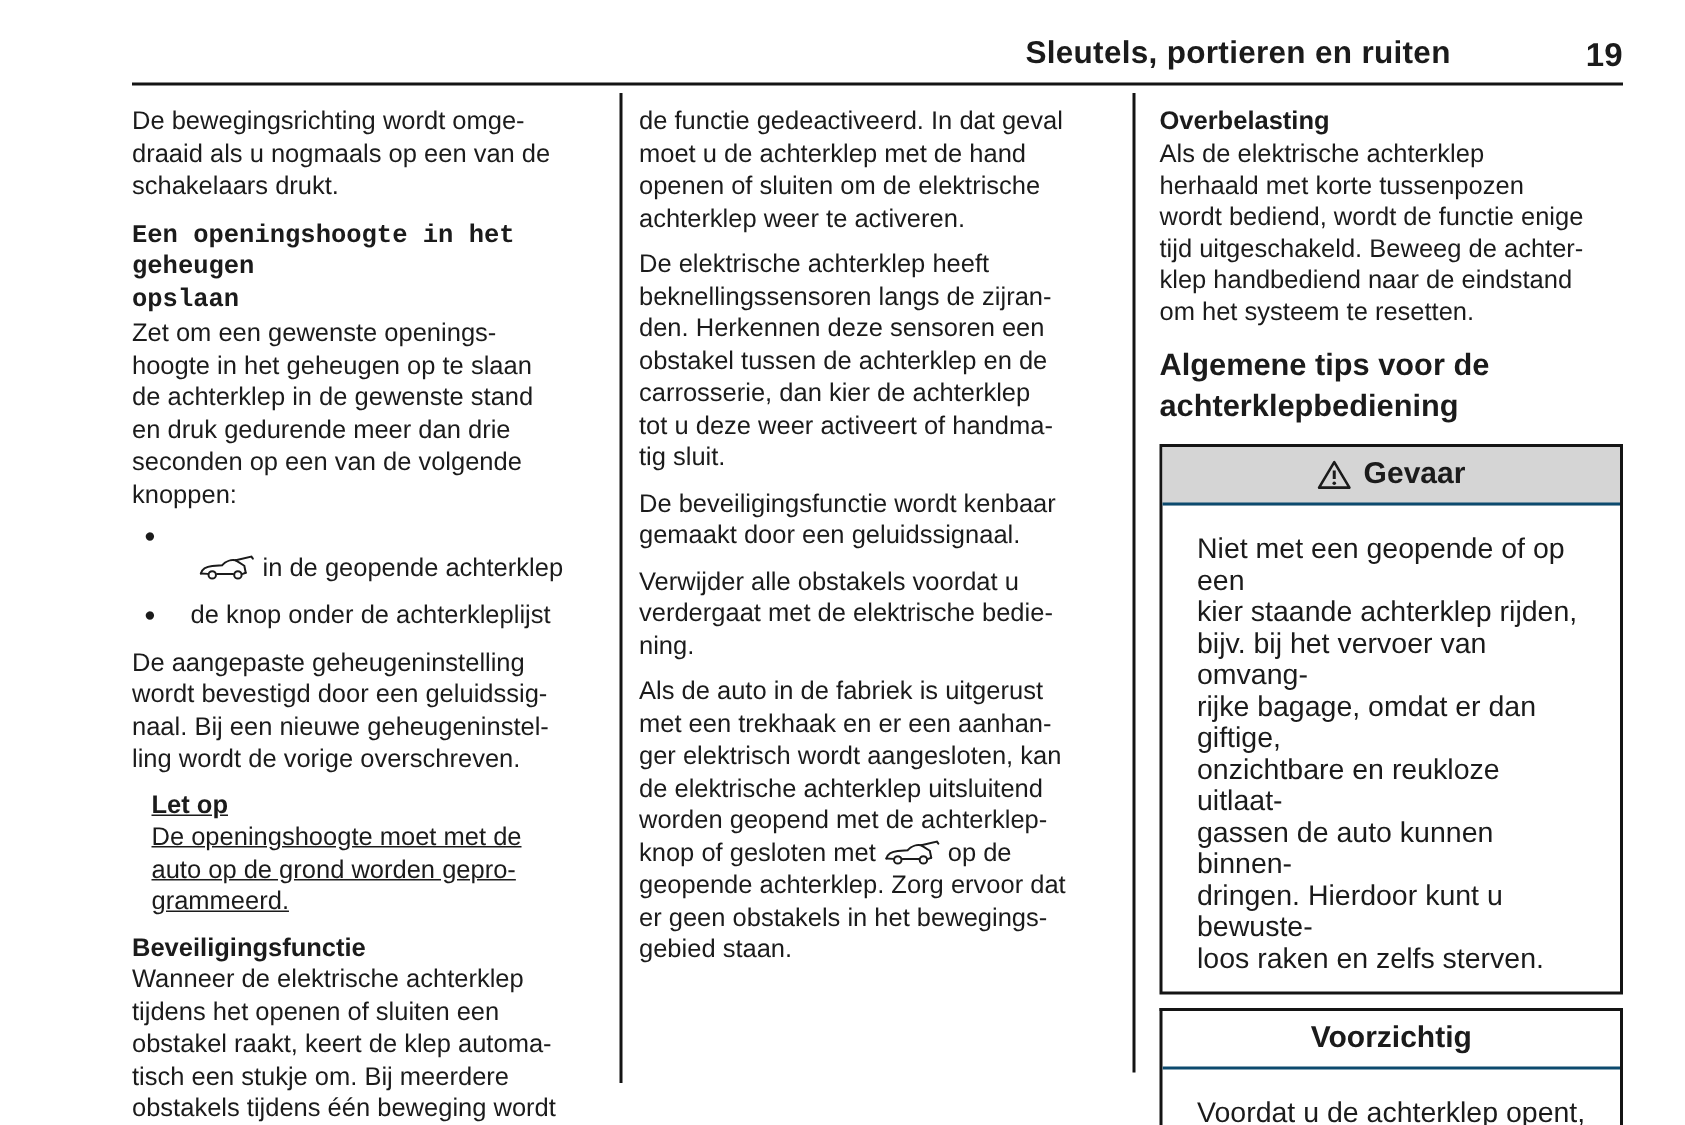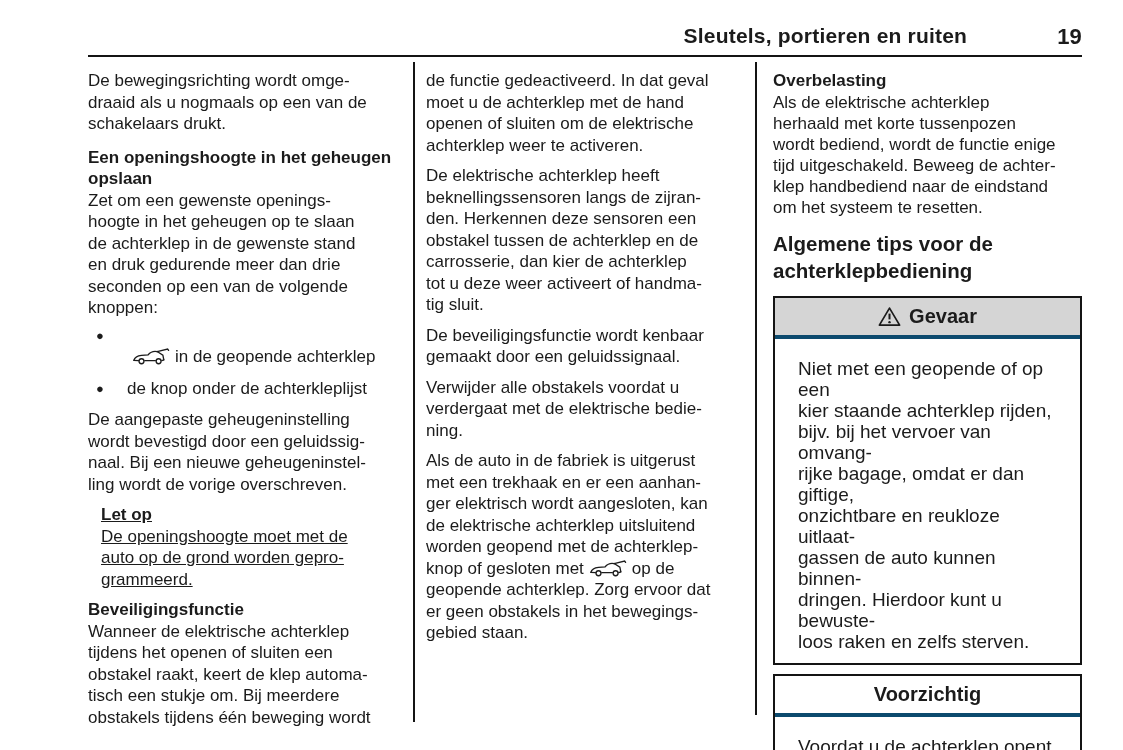--- a/index.html
+++ b/index.html
@@ -21,37 +21,37 @@
 
   
   .col { position:absolute; top:70px; font-size:17px; line-height:21.5px; }
   .col1 { left:88px; width:316px; }
   .col2 { left:426px; width:318px; }
   .col3 { left:773px; width:309px; line-height:21px; }
   .lines { white-space:pre-line; }
 
   p.para { margin-bottom:9px; }
   h3.sub { font-size:17px; font-weight:bold; line-height:21.5px; }
-  .mt12 { margin-top:12px; }
+  .mt12 { margin-top:12px;font-family:Liberation Mono, monospace; }
   .mt4 { margin-top:4px; }
 
   .bullets { margin:6px 0 6px; }
   .bullet { display:flex; margin-bottom:10px; align-items:flex-start; }
   .bullet .dot { flex:0 0 39px; padding-left:8px; font-size:13px; line-height:21.5px; }
   .bullet .btxt { white-space:pre-line; }
 
   .note { padding-left:13px; margin:4px 0 9px;text-decoration:underline; }
 
   .icon-car { display:inline-block; vertical-align:-4px; margin:0 5px; }
 
   
   .section-h { font-size:20.5px; font-weight:bold; line-height:27px; margin:12px 0 12px; }
   .warnbox { border:2px solid #141414; background:#fff; }
   .whead { display:flex; justify-content:center; align-items:center; gap:8px;
-           font-weight:bold; font-size:20px; padding:8px 0; border-bottom:4px solid #0c4a6e; }
+           font-weight:bold; font-size:20px; padding:8px 0; border-bottom:2px solid #0c4a6e; }
   .danger .whead { background:#d5d5d5; }
   .wbody { padding:9px 23px 11px; font-size:19px; line-height:21px;margin-top:10px; }
   .caution { margin-top:9px; border-bottom:none; height:146px; overflow:hidden; }
   .warn-tri { display:inline-block; vertical-align:-3px; }
 </style>
 </head>
 <body>
 
 <div class="page">
 

